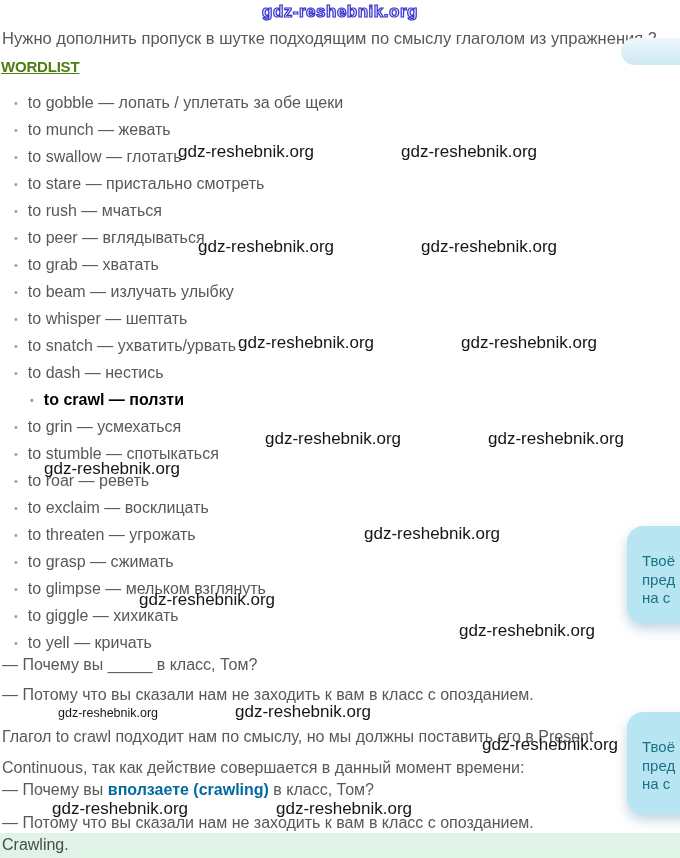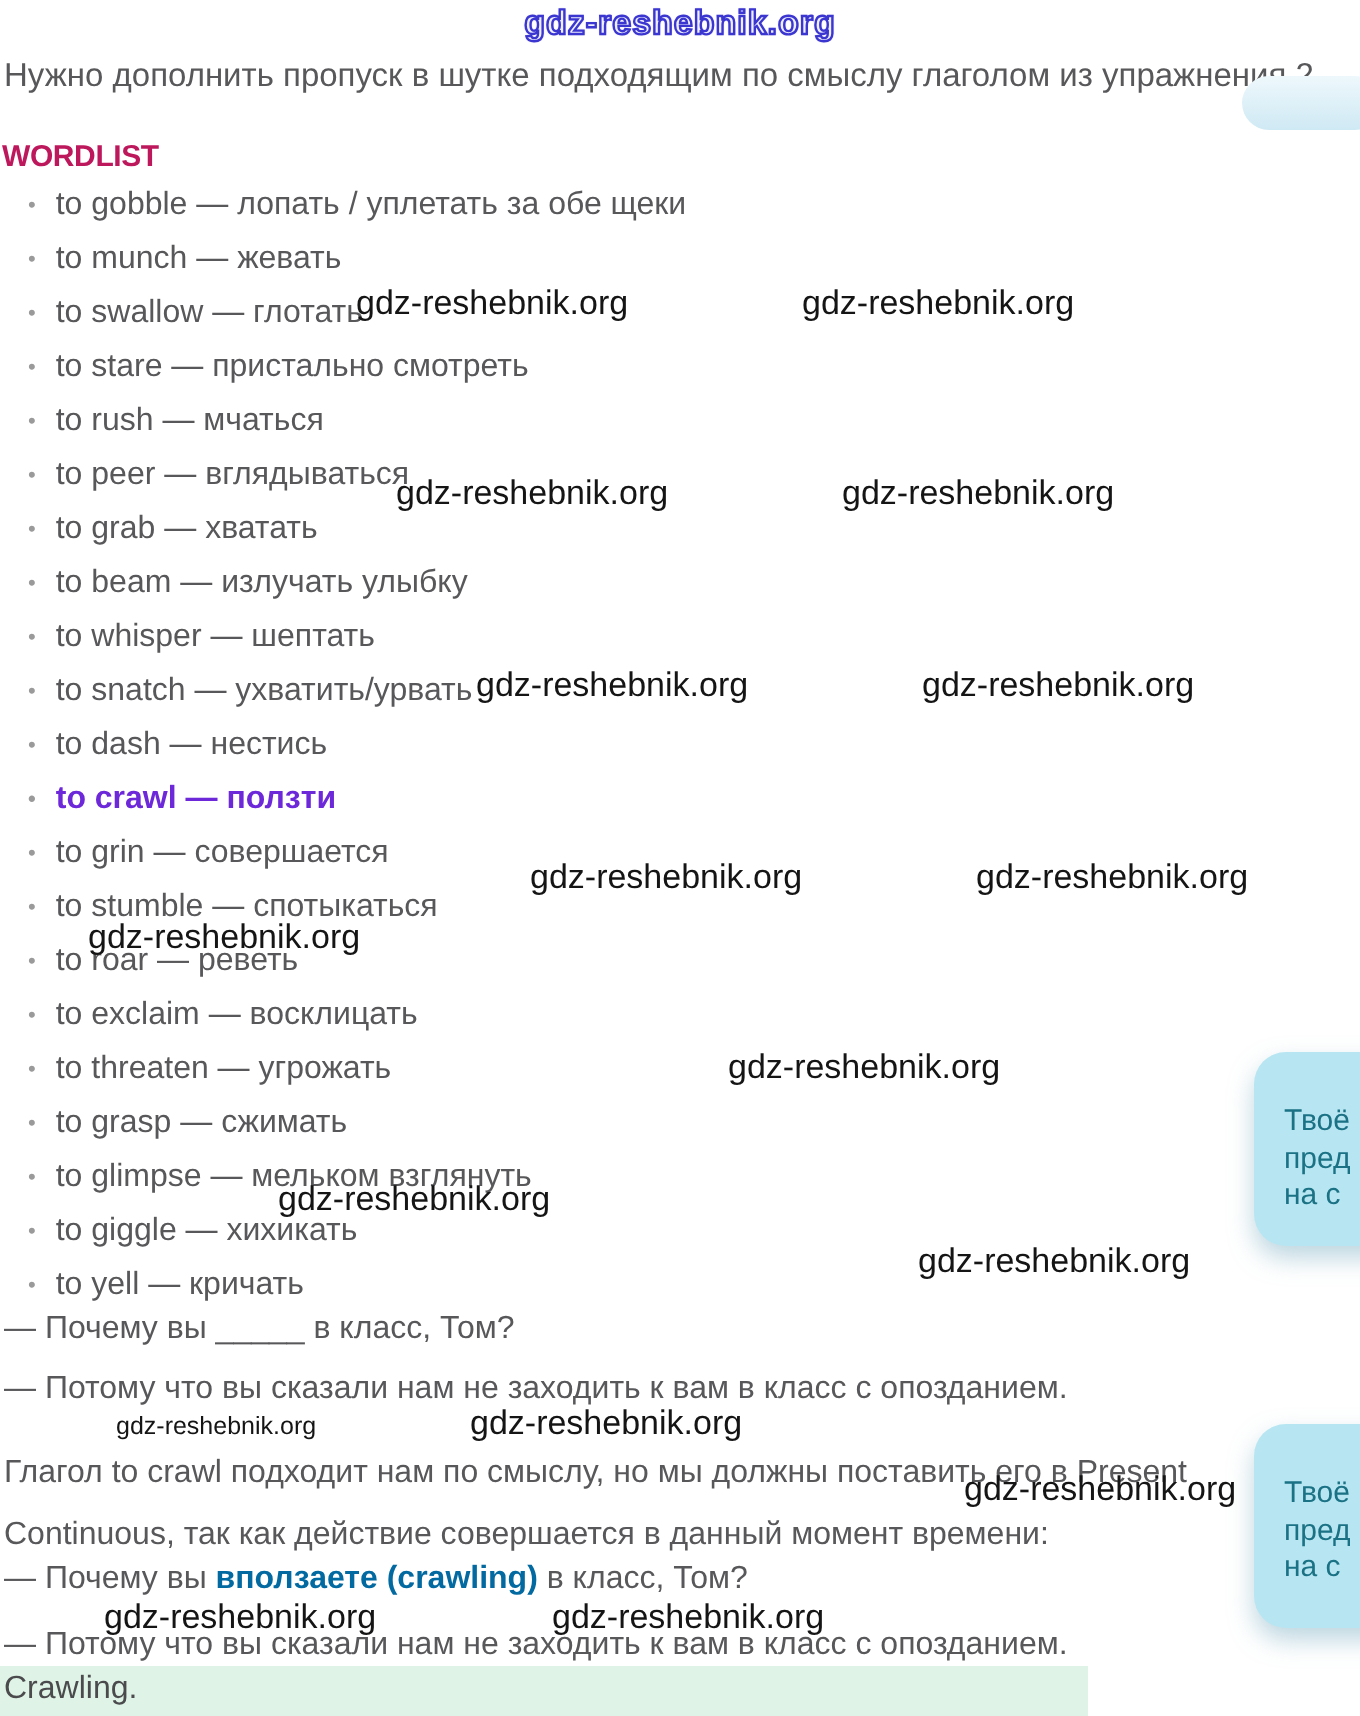--- a/index.html
+++ b/index.html
@@ -11,35 +11,35 @@
     position:absolute;top:2px;left:0;width:100%;text-align:center;
     font-size:17px;font-weight:700;letter-spacing:.5px;
     color:#eef0ff;-webkit-text-stroke:1.2px #3c36d0;text-shadow:0 0 1px #3c36d0;
     z-index:9;
   }
   .title{
     position:absolute;top:29px;left:2px;font-size:16.5px;color:#58585b;
     white-space:nowrap;z-index:2;
   }
   .wordlist-heading{
-    position:absolute;top:70px;left:1px;font-size:15px;font-weight:800;
-    color:#be185d;letter-spacing:-.2px;z-index:2;
+    position:absolute;top:58px;left:1px;font-size:15px;font-weight:800;
+    color:#4d7c0f;letter-spacing:-.2px;z-index:2;text-decoration:underline;
   }
   .wordlist{position:absolute;top:89px;left:0;margin:0;padding:0;list-style:none;z-index:2;}
   .wordlist li{height:27px;display:flex;align-items:center;font-size:16px;color:#58585b;}
   .wordlist li::before{content:"•";font-size:11px;color:#9a9a9a;margin:0 10px 0 14px;}
-  .wordlist li.bold{font-weight:700;color:#6d28d9;}
+  .wordlist li.bold{font-weight:700;color:#000000;padding-left:16px;}
   .textline{position:absolute;left:2px;font-size:16px;color:#58585b;white-space:nowrap;z-index:2;}
   .q1{top:656px;}
   .a1{top:686px;}
   .expl{top:721px;line-height:31px;}
   .q2{top:781px;}
   .q2 b{color:#0369a1;}
   .a2{top:814px;}
-  .result-strip{position:absolute;top:833px;left:0;width:544px;height:25px;background:#dff4e6;z-index:1;}
+  .result-strip{position:absolute;top:833px;left:0;width:680px;height:25px;background:#dff4e6;z-index:1;}
   .result-strip span{position:absolute;left:2px;top:3px;font-size:16px;color:#4b4b4e;}
   .callout{
     position:absolute;left:627px;width:80px;background:#b7e6f2;border-radius:16px;z-index:4;
     box-shadow:0 6px 12px rgba(125,175,195,.5);color:#1b7285;font-size:15px;
     line-height:18.5px;padding:26px 0 0 15px;box-sizing:border-box;overflow:hidden;
   }
   .callout-1{top:526px;height:97px;}
   .callout-2{top:712px;height:102px;}
   .callout-top{
     position:absolute;top:38px;left:621px;width:70px;height:27px;border-radius:14px;
@@ -65,21 +65,21 @@
       <li>to swallow — глотать</li>
       <li>to stare — пристально смотреть</li>
       <li>to rush — мчаться</li>
       <li>to peer — вглядываться</li>
       <li>to grab — хватать</li>
       <li>to beam — излучать улыбку</li>
       <li>to whisper — шептать</li>
       <li>to snatch — ухватить/урвать</li>
       <li>to dash — нестись</li>
       <li class="bold">to crawl — ползти</li>
-      <li>to grin — совершается</li>
+      <li>to grin — усмехаться</li>
       <li>to stumble — спотыкаться</li>
       <li>to roar — реветь</li>
       <li>to exclaim — восклицать</li>
       <li>to threaten — угрожать</li>
       <li>to grasp — сжимать</li>
       <li>to glimpse — мельком взглянуть</li>
       <li>to giggle — хихикать</li>
       <li>to yell — кричать</li>
     </ul>
 

